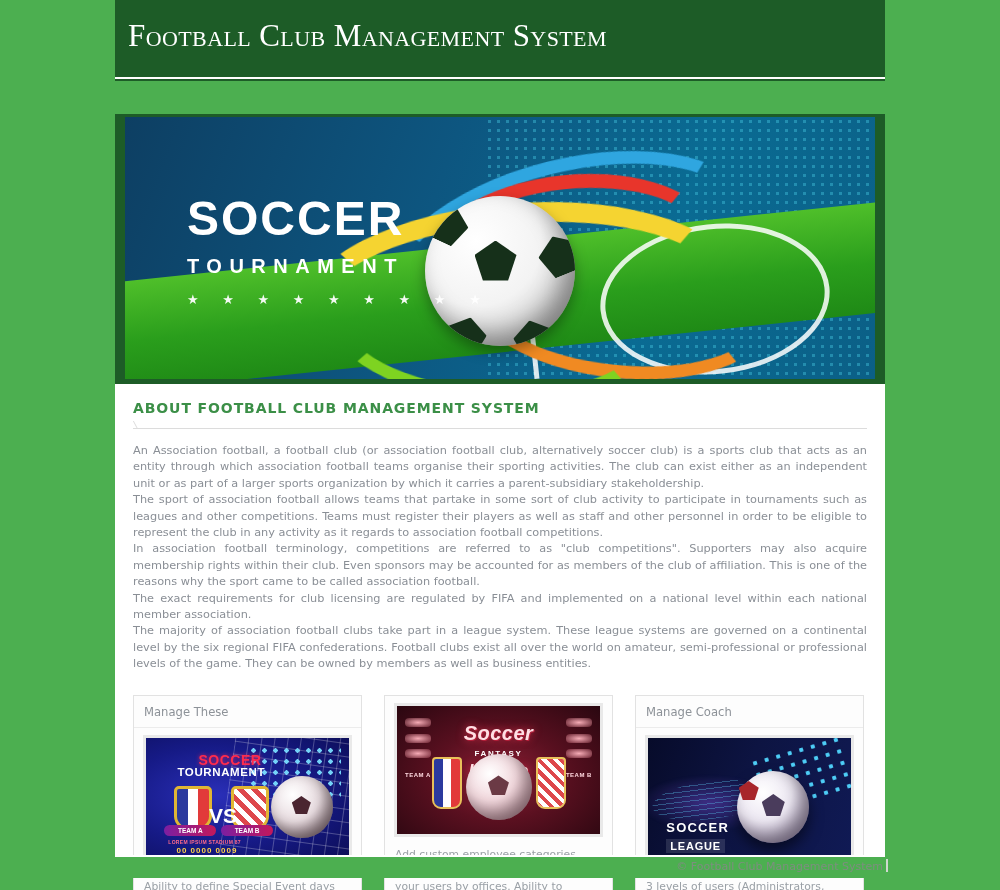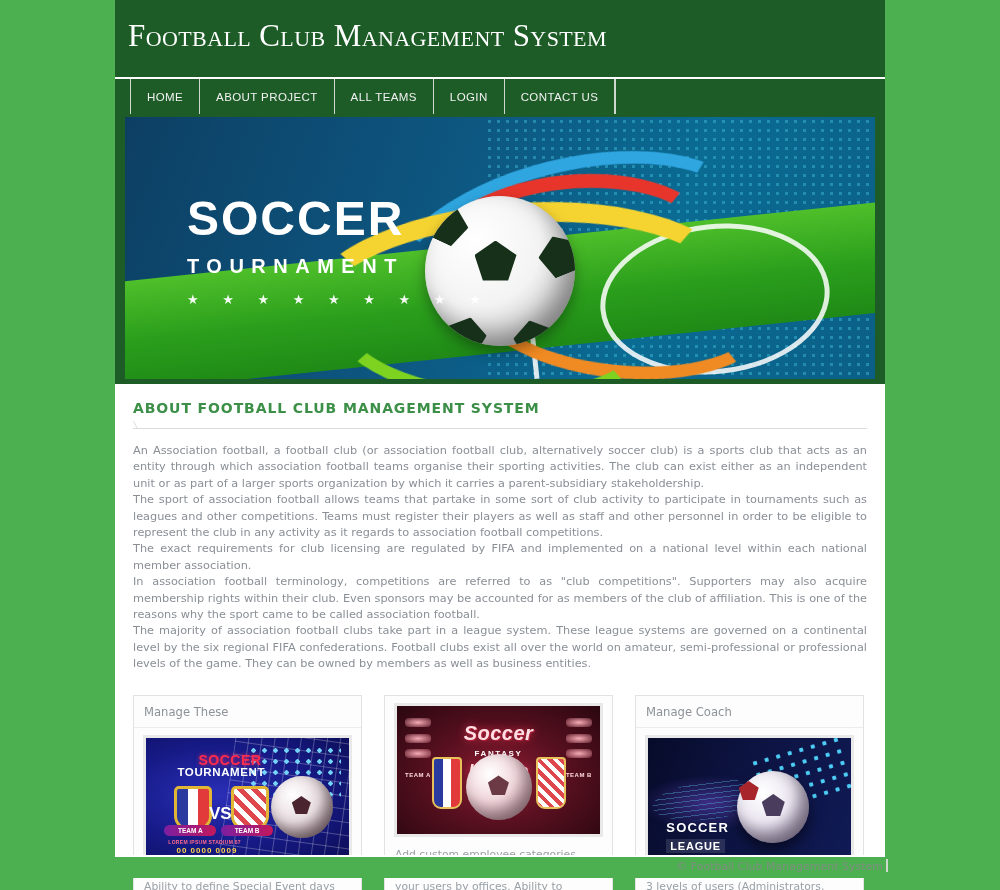--- a/index.html
+++ b/index.html
@@ -257,21 +257,21 @@
     color: #ffffff; font-size: 11.5px; font-weight: bold; letter-spacing: .6px; }
   .shield {
     position: absolute; width: 38px; height: 46px;
     border: 3px solid #e0b634; border-radius: 5px 5px 50% 50% / 5px 5px 34% 34%;
     overflow: hidden;
   }
   .shield.fr { left: 14%; top: 38%; background: linear-gradient(90deg,#2b3a9e 33%,#ffffff 33% 66%,#e23a3a 66%); }
   .shield.hr { left: 42%; top: 38%; background: #ffffff; }
   .shield.hr::after { content:""; position:absolute; inset:0;
     background-image: repeating-linear-gradient(45deg,#d8272c 0 5px,#ffffff 5px 10px); opacity:.85; }
-  .vs { position: absolute; left: 31%; top: 52%; color: #fff; font-size: 17px; font-weight: bold; text-align: right; }
+  .vs { position: absolute; left: 31%; top: 52%; color: #fff; font-size: 21px; font-weight: bold; text-align: right; }
   .tag { position: absolute; width: 52px; text-align: center; color: #fff;
     font-size: 6.5px; font-weight: bold; padding: 2px 0; border-radius: 7px;
     background: linear-gradient(90deg,#7b1fa2,#c2185b); }
   .tag.a { left: 9%; top: 68%; }
   .tag.b { left: 37%; top: 68%; }
   .t-small { position: absolute; left: 11%; top: 79%; color: #ff6b8a; font-size: 5px; font-weight: bold; letter-spacing: .3px; }
   .t-num { position: absolute; left: 15%; top: 85%; color: #ffd24a; font-size: 8px; font-weight: bold; letter-spacing: 1px; }
   .ball-small {
     position: absolute; right: 8%; top: 30%; width: 62px; height: 62px; border-radius: 50%;
     background: radial-gradient(circle at 35% 30%, #ffffff 0%, #e8dce0 45%, #a98f98 80%, #6d4f58 100%);
@@ -371,28 +371,20 @@
 </head>
 <body>
 
 <div class="page">
 
   <div class="site-header">
     <div class="site-title">Football Club Management System</div>
   </div>
   <div class="header-rule"></div>
 
-  <div class="navbar">
-    <div class="nav-item">HOME</div>
-    <div class="nav-item">ABOUT PROJECT</div>
-    <div class="nav-item">ALL TEAMS</div>
-    <div class="nav-item">LOGIN</div>
-    <div class="nav-item">CONTACT US</div>
-    <div class="nav-tail"></div>
-  </div>
 
   <div class="banner-wrap">
     <div class="banner">
       <div class="banner-left-grad"></div>
       <div class="halftone"></div>
       <div class="pitch"></div>
       <div class="pitch-line-arc"></div>
       <div class="pitch-line-v"></div>
 
       <div class="swoosh sw-blue"></div>
@@ -417,22 +409,22 @@
 
   <div class="content">
     <div class="content-inner">
 
       <div class="section-title">ABOUT FOOTBALL CLUB MANAGEMENT SYSTEM</div>
       <div class="title-rule"></div>
 
       <div class="about-body">
         <p>An Association football, a football club (or association football club, alternatively soccer club) is a sports club that acts as an entity through which association football teams organise their sporting activities. The club can exist either as an independent unit or as part of a larger sports organization by which it carries a parent-subsidiary stakeholdership.</p>
         <p>The sport of association football allows teams that partake in some sort of club activity to participate in tournaments such as leagues and other competitions. Teams must register their players as well as staff and other personnel in order to be eligible to represent the club in any activity as it regards to association football competitions.</p>
+        <p>In association football terminology, competitions are referred to as "club competitions". Supporters may also acquire membership rights within their club. Even sponsors may be accounted for as members of the club of affiliation. This is one of the reasons why the sport came to be called association football.</p>
         <p>The exact requirements for club licensing are regulated by FIFA and implemented on a national level within each national member association.</p>
-        <p>In association football terminology, competitions are referred to as "club competitions". Supporters may also acquire membership rights within their club. Even sponsors may be accounted for as members of the club of affiliation. This is one of the reasons why the sport came to be called association football.</p>
         <p>The majority of association football clubs take part in a league system. These league systems are governed on a continental level by the six regional FIFA confederations. Football clubs exist all over the world on amateur, semi-professional or professional levels of the game. They can be owned by members as well as business entities.</p>
       </div>
 
       <div class="cards">
 
         <div class="card">
           <div class="card-title">Manage These</div>
           <div class="card-media">
             <div class="art-teams">
               <div class="net"></div>

